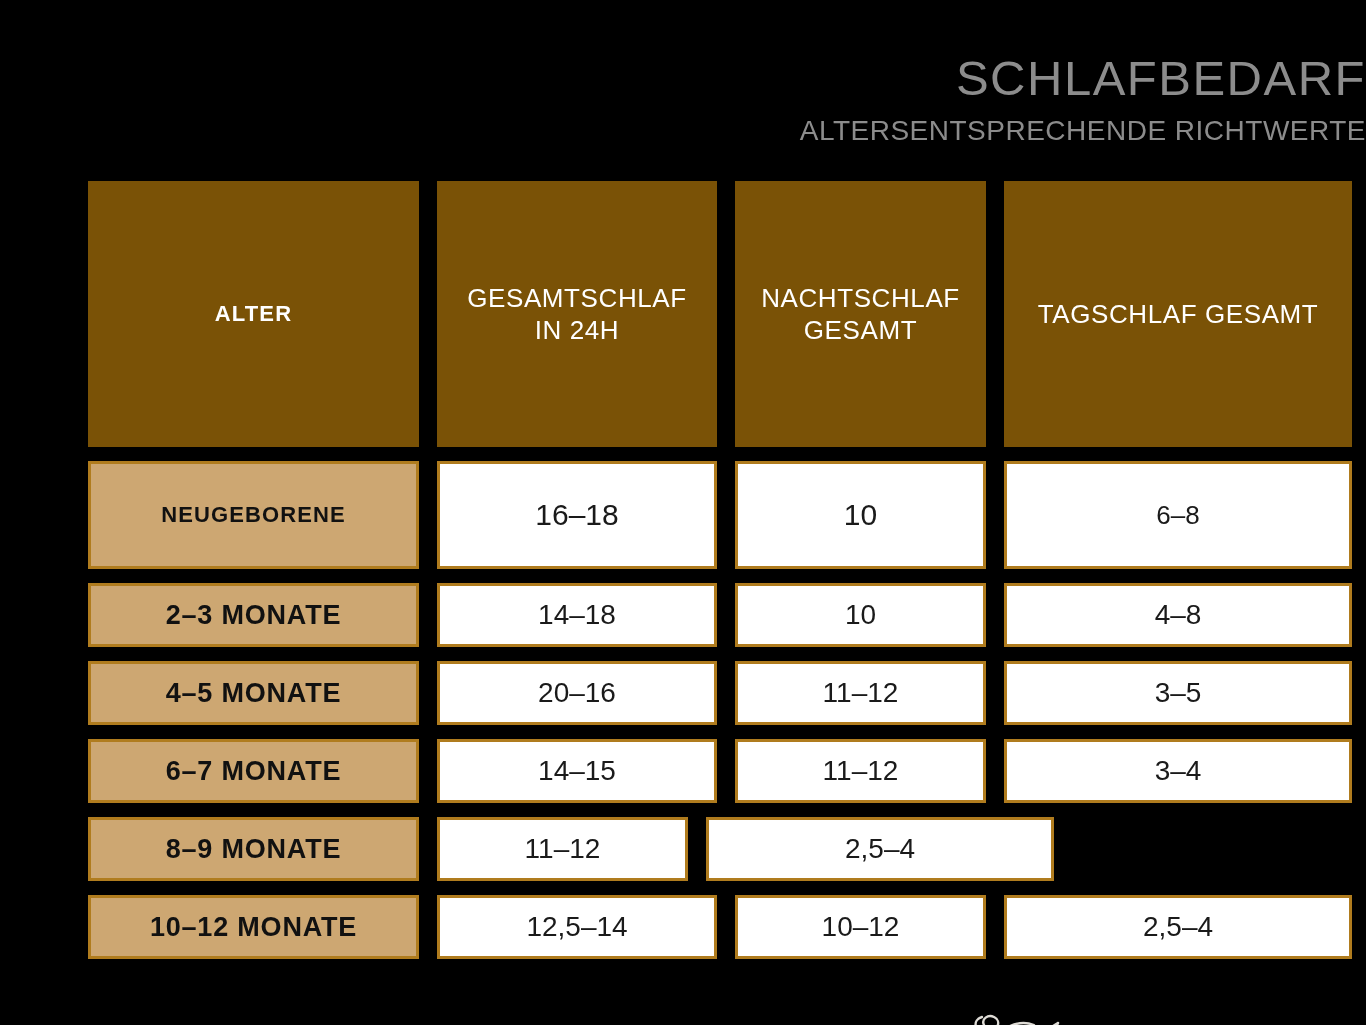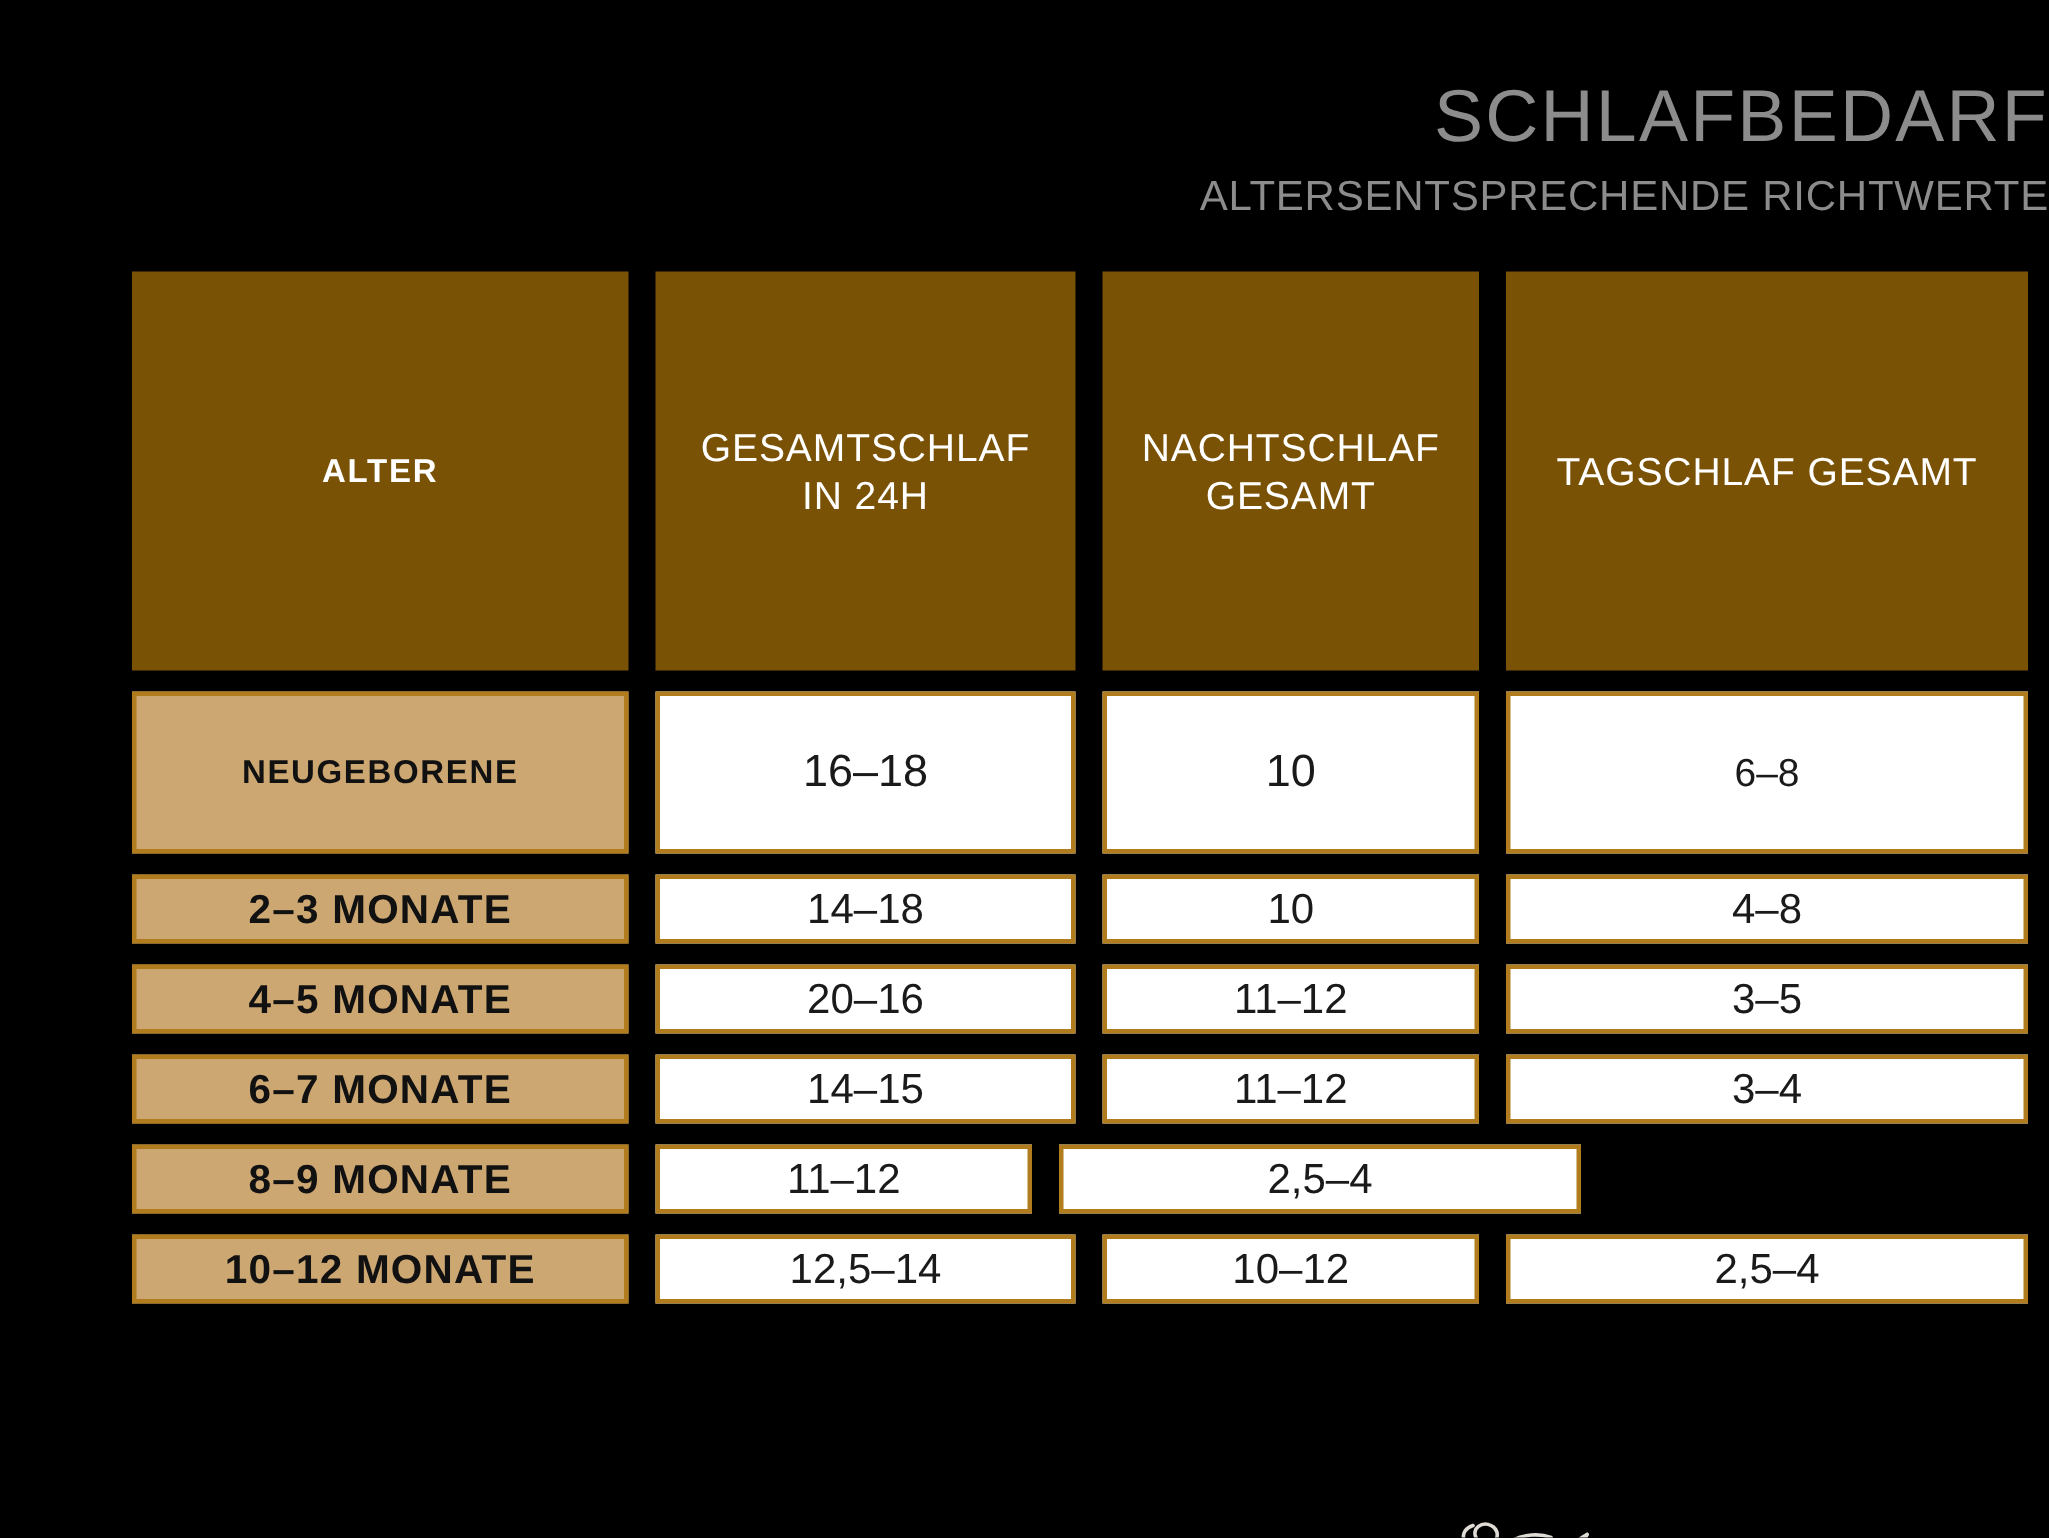--- a/index.html
+++ b/index.html
@@ -106,21 +106,21 @@
     border: 3px solid #b07c1e;
     color: #1a1a1a;
     font-size: 30px;
     font-weight: 500;
   }
   .row-first .col-night .inner { font-size: 30px; }
   .row-first .col-day .inner { font-size: 26px; }
 
   
   .row-data .cell {
-    height: 46px;
+    height: 64px;
   }
   .row-data .col-age {
     background: #cda772;
     border: 3px solid #b07c1e;
     color: #111111;
     font-size: 27px;
     font-weight: 700;
     letter-spacing: 0.8px;
   }
   .row-data .value {

